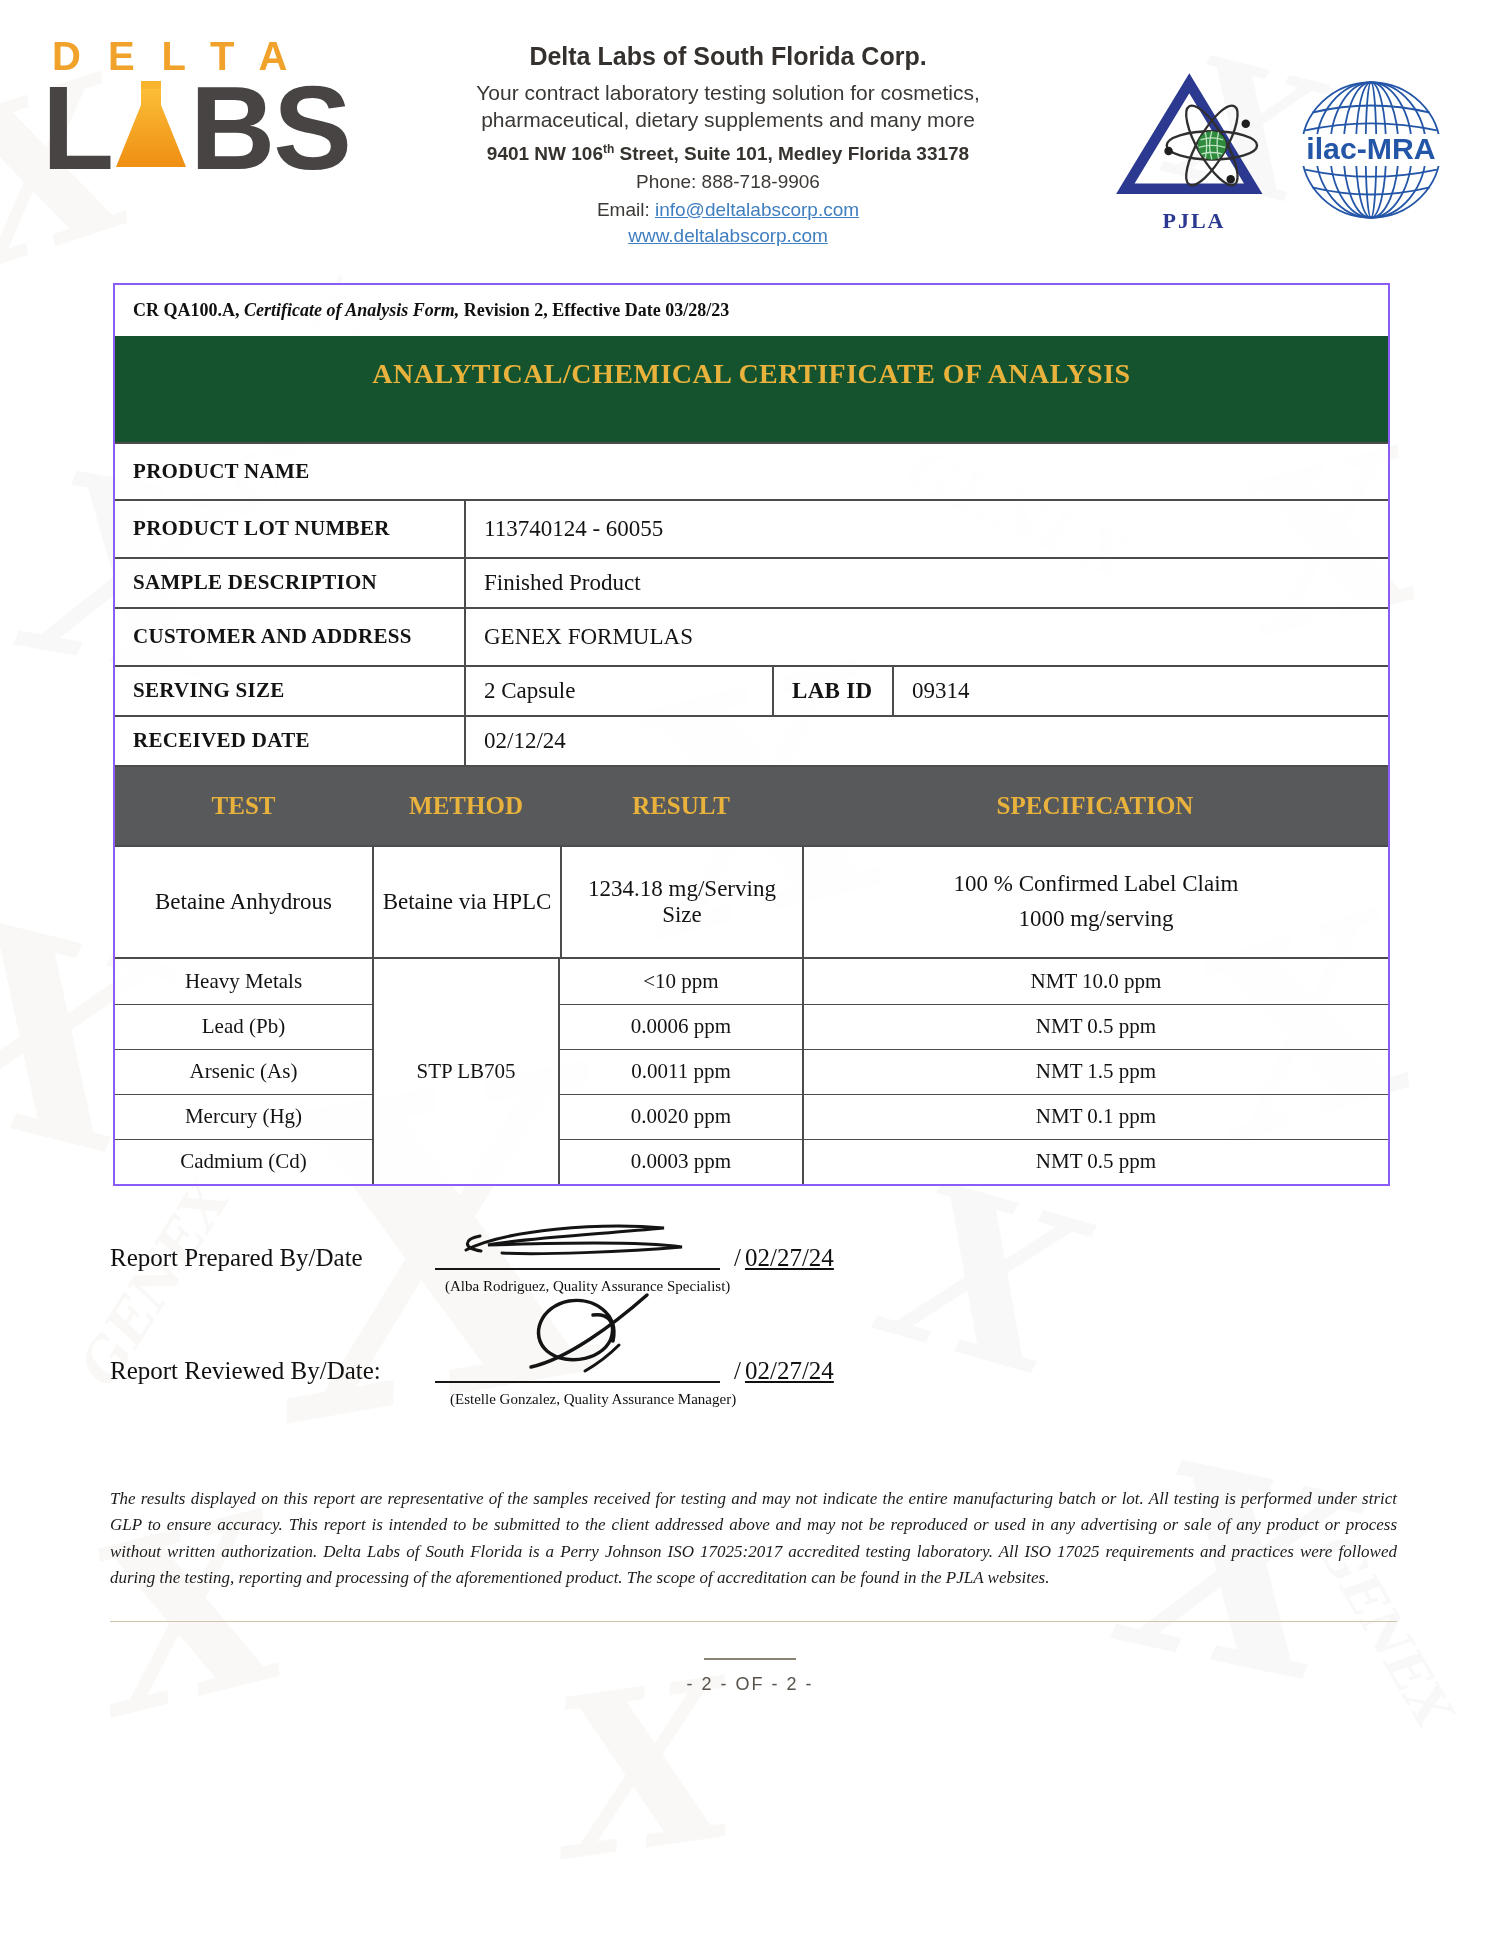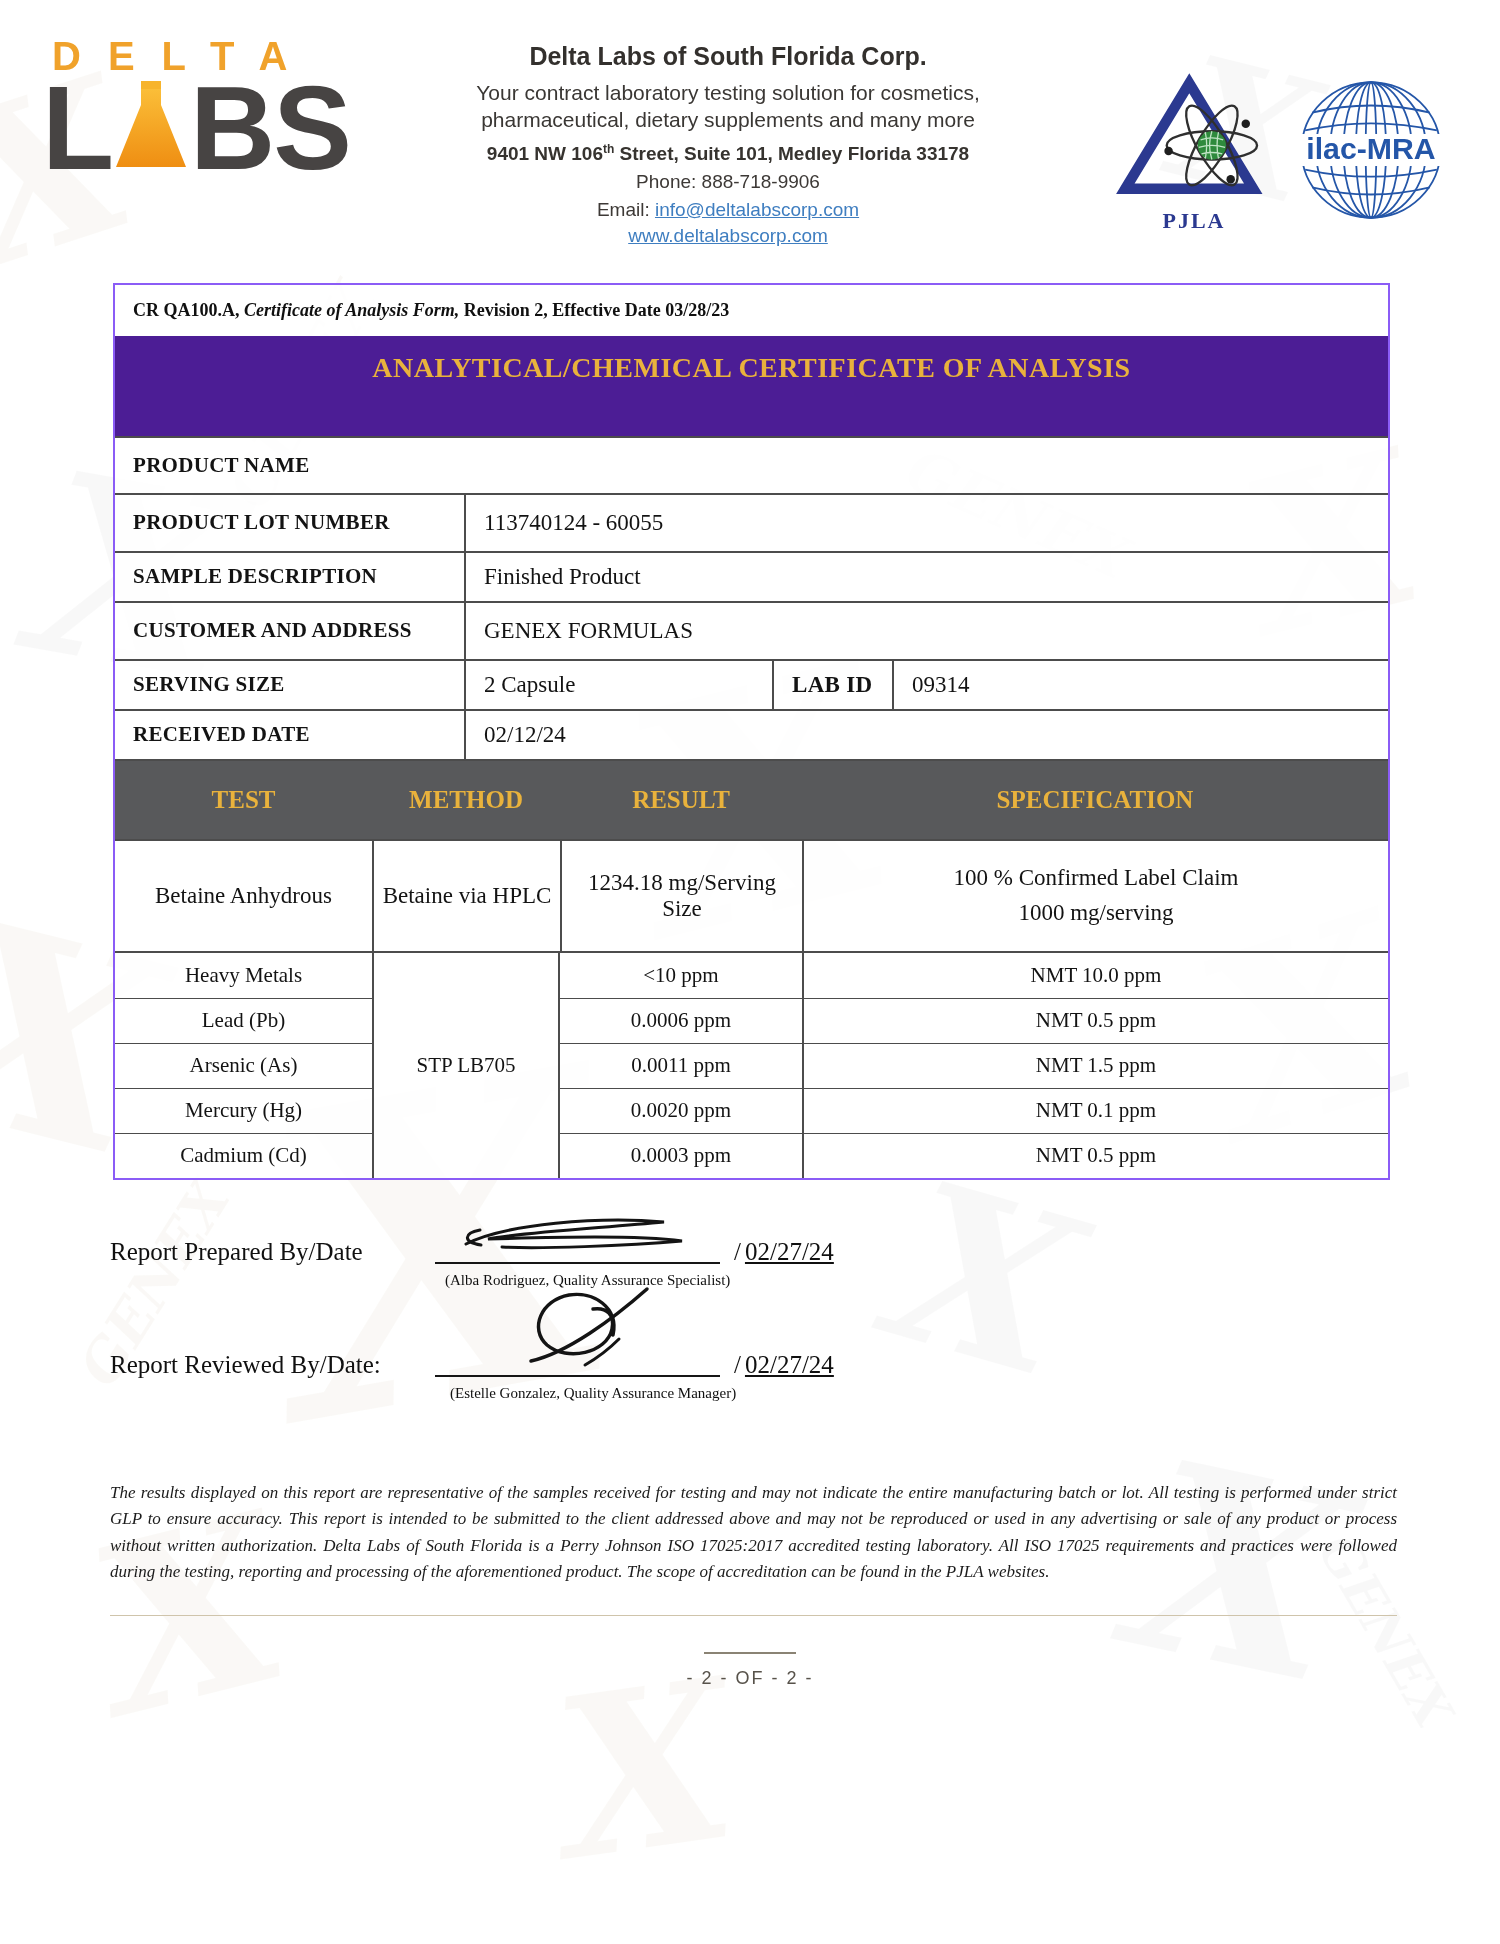--- a/index.html
+++ b/index.html
@@ -48,22 +48,22 @@
 
   .header-right { flex:0 0 330px; display:flex; align-items:center; gap:8px; padding-top:40px; }
   .pjla-wrap { text-align:center; }
   .pjla-label { font-family:"Liberation Serif", serif; font-weight:bold; color:#2B3990; font-size:22px; letter-spacing:2px; margin-top:2px; }
 
   
   .doc { width:1277px; margin:36px 0 0 113px; border:2px solid #8b5cf6; background:rgba(255,255,255,0.82); }
   .form-ref { padding:15px 18px; font-size:18px; font-weight:bold; color:#101010; }
   .form-ref .it { font-style:italic; }
   .banner {
-    background:#4c1d95; color:#E9B23C; text-align:center; font-weight:bold;
-    font-size:28px; padding:16px 0 52px; letter-spacing:0.5px;
+    background:#14532d; color:#E9B23C; text-align:center; font-weight:bold;
+    font-size:28px; padding:22px 0 52px; letter-spacing:0.5px;
   }
   .irow { display:grid; grid-template-columns:349px 1fr; border-top:2px solid #4c4c4c; }
   .irow.serving { grid-template-columns:349px 308px 120px 1fr; }
   .irow > div { padding:15px 18px; display:flex; align-items:center; }
   .irow.slim > div { padding:11px 18px; }
   .ilabel { font-weight:bold; font-size:21px; letter-spacing:0.3px; }
   .ival { font-size:23px; border-left:2px solid #4c4c4c; }
 
   
   .thead {

